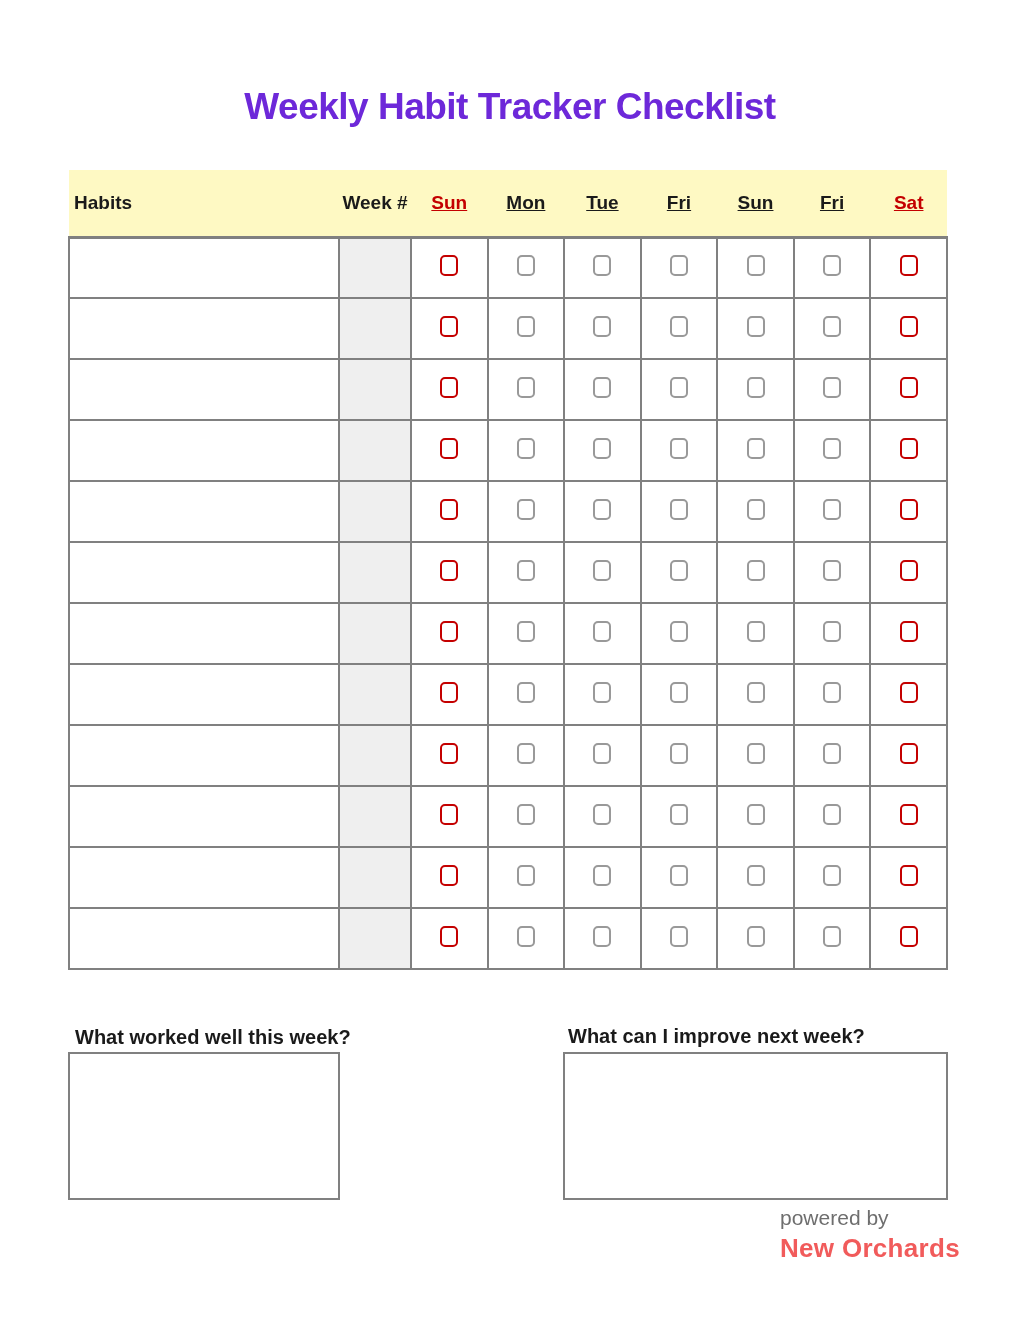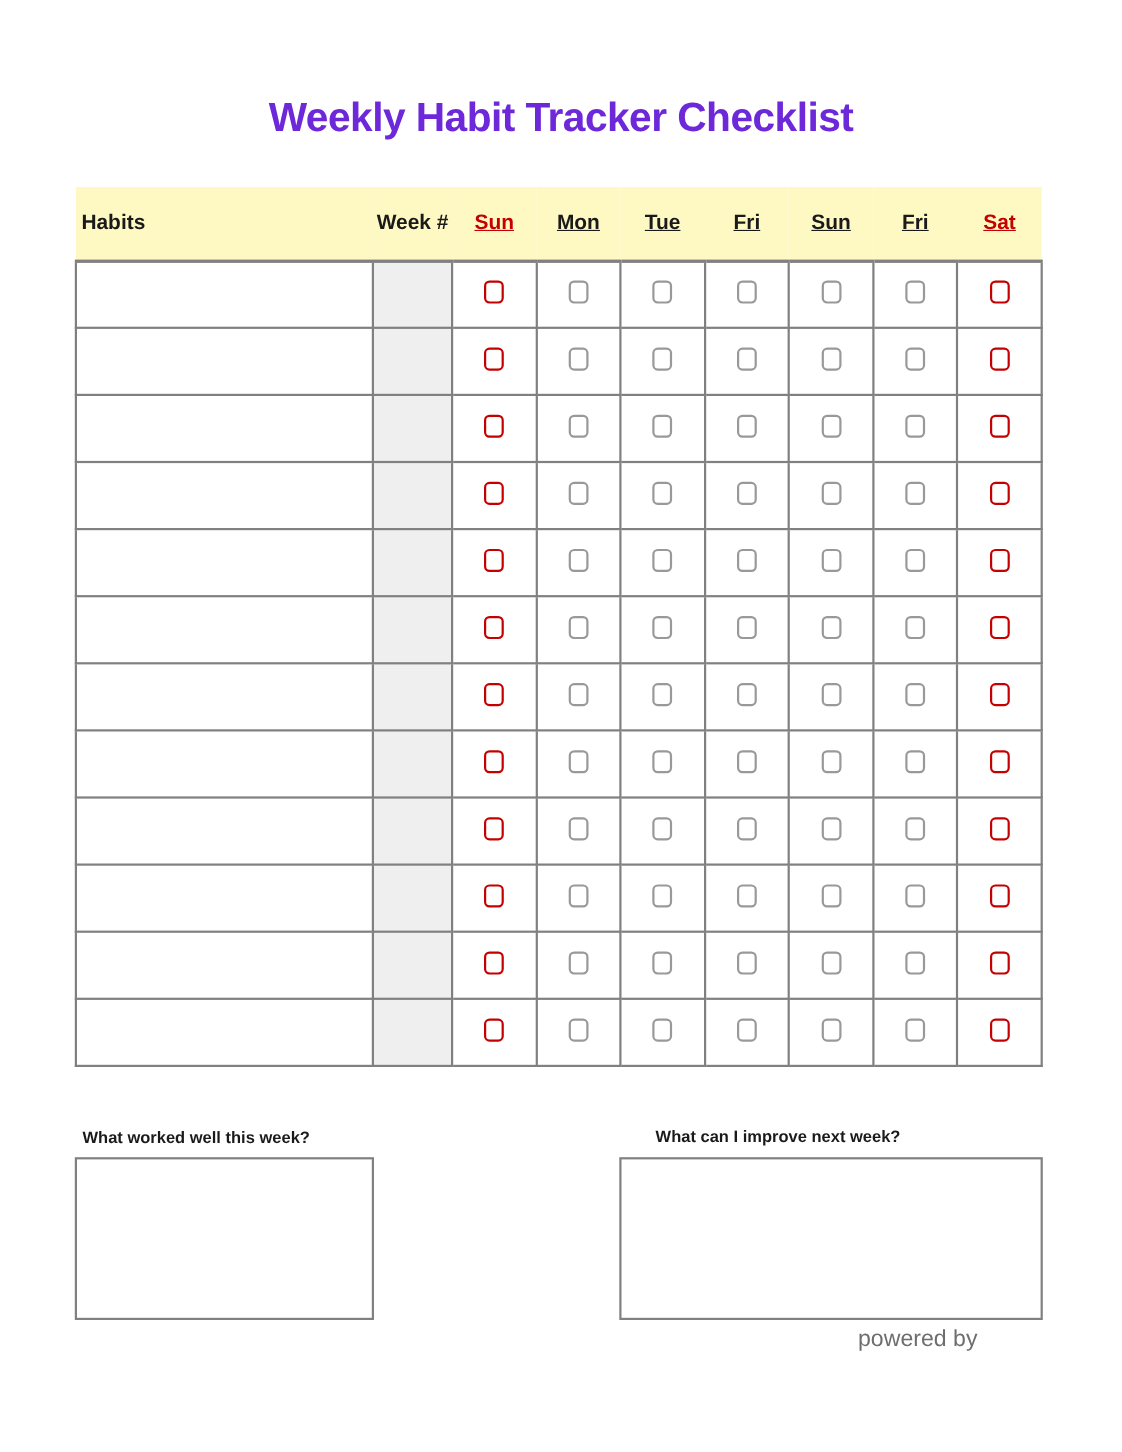--- a/index.html
+++ b/index.html
@@ -71,26 +71,26 @@
     height: 21px;
     border: 2.5px solid #999999;
     border-radius: 5px;
     background: #ffffff;
   }
   .checkbox.weekend { border-color: #c40000; }
 
   
   .note-label {
     position: absolute;
-    font-size: 15px;
+    font-size: 20px;
     font-weight: 700;
     color: #1a1a1a;
   }
   .note-label.left  { left: 75px;  top: 1026px; }
-  .note-label.right { left: 568px; top: 1025px; margin-left: 28px; }
+  .note-label.right { left: 568px; top: 1025px; }
 
   .note-box {
     position: absolute;
     top: 1052px;
     height: 148px;
     border: 2px solid #808080;
     background: #ffffff;
   }
   .note-box.left  { left: 68px;  width: 272px; }
   .note-box.right { left: 563px; width: 385px; }
@@ -271,13 +271,14 @@
 </table>
 
 <div class="note-label left">What worked well this week?</div>
 <div class="note-box left"></div>
 
 <div class="note-label right">What can I improve next week?</div>
 <div class="note-box right"></div>
 
 <div class="footer">
   <div class="powered-by">powered by</div>
+  <div class="brand-name">New Orchards</div>
 </div>
 
 </body></html>

